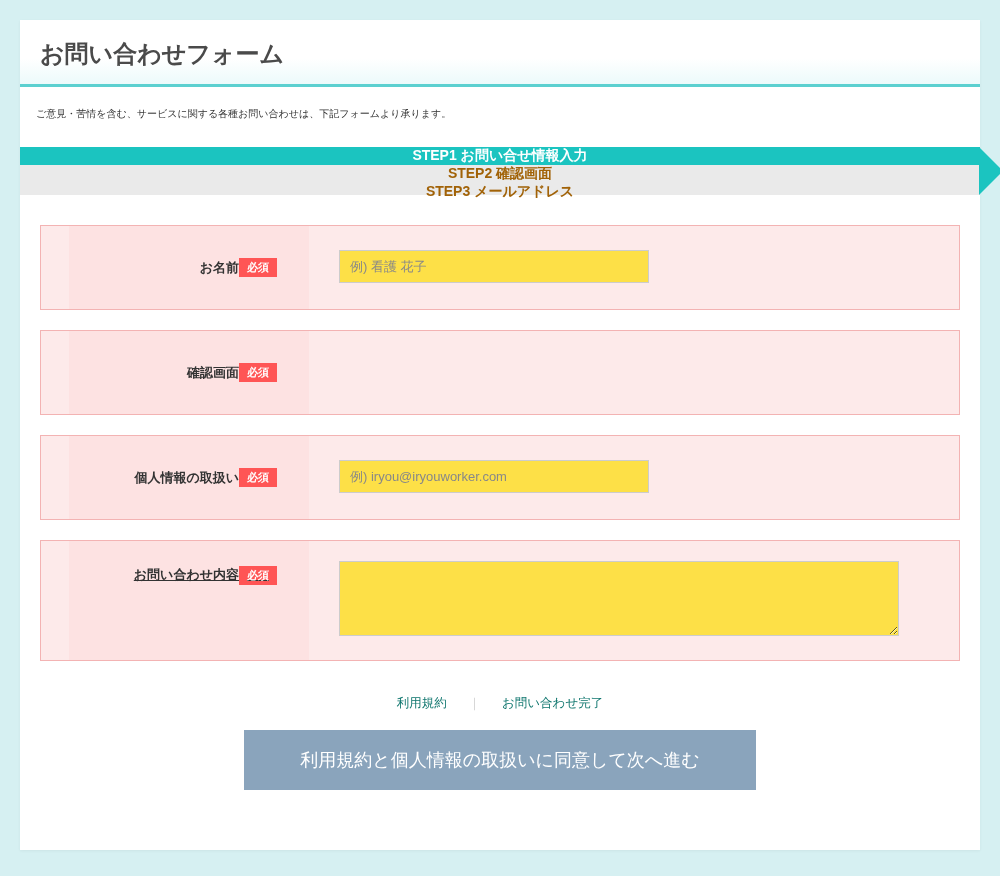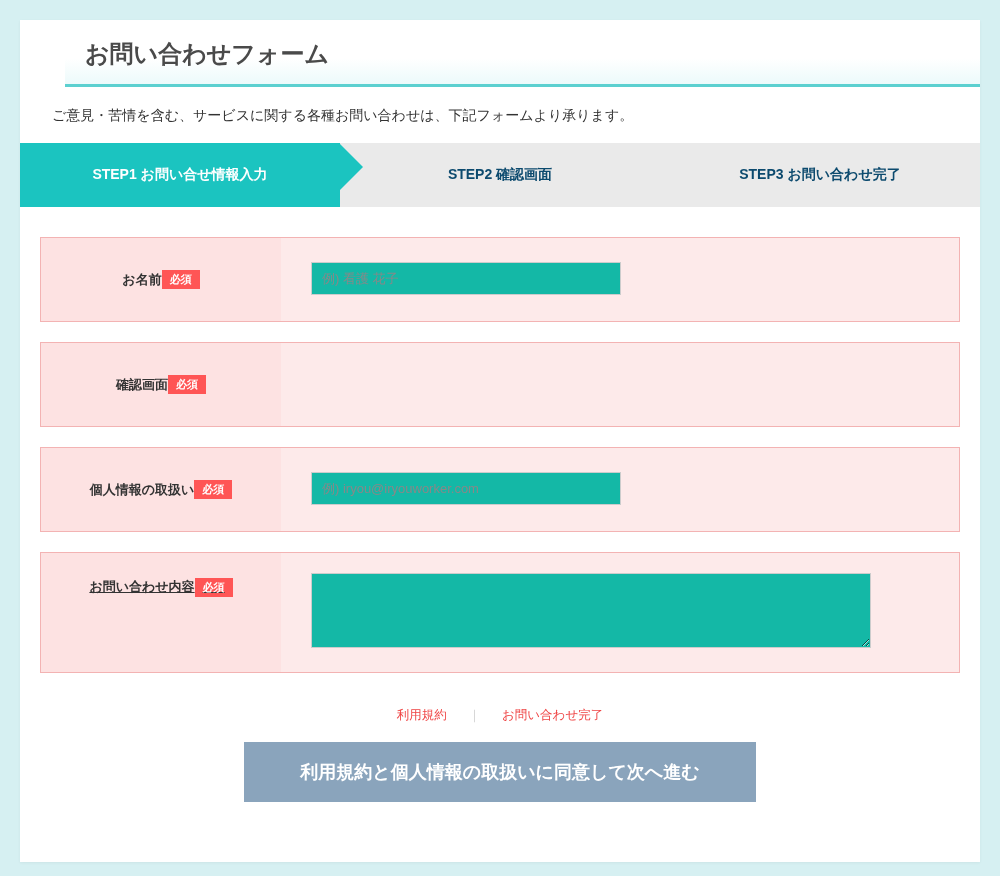--- a/index.html
+++ b/index.html
@@ -15,41 +15,41 @@
       padding: 0;
       box-shadow: 0 1px 3px rgba(0,0,0,0.05);
     }
     .page-title {
       font-size: 24px;
       font-weight: bold;
       color: #4a4a4a;
       padding: 18px 20px 14px;
       border-bottom: 3px solid #5cd0d0;
       background: linear-gradient(to bottom, #fff 60%, #ecfafb 100%);
-      margin-left: 45px;
     }
     .intro {
-      padding: 20px 32px 18px;
-      font-size: 14px;
+      padding: 20px 16px 18px;
+      font-size: 10px;
       color: #333;
     }
     .steps {
       display: flex;
-      margin: 0 0 30px;
+      margin: 8px 0 30px;
       background: #EAEAEA;
-      height: 64px;
+      height: 48px;
+      flex-direction: column;
     }
     .step {
       flex: 1;
       display: flex;
       align-items: center;
       justify-content: center;
       font-size: 14px;
       font-weight: bold;
-      color: #0c4a6e;
+      color: #a16207;
       position: relative;
     }
     .step.active {
       background: #1bc4c0;
       color: #fff;
     }
     .step.active::after {
       content: "";
       position: absolute;
       right: -23px;
@@ -64,27 +64,28 @@
     }
     .form-row {
       display: flex;
       border: 1px solid #f3b3b3;
       margin-bottom: 20px;
       background: #fdeaea;
     }
     .form-label-cell {
       width: 240px;
       background: #fde2e2;
-      padding: 32px 20px;
+      padding: 32px 32px;
       display: flex;
       align-items: center;
-      justify-content: center;
+      justify-content: flex-end;
       font-size: 13px;
       font-weight: bold;
       color: #333;
+      margin-left: 28px;
     }
     .form-label-cell.top-align {
       align-items: flex-start;
       padding-top: 25px;
       text-decoration: underline;
     }
     .required-badge {
       background: #f55;
       color: #fff;
       font-size: 11px;
@@ -99,71 +100,71 @@
     }
     .form-input-cell.tall {
       padding: 20px 30px;
     }
     input[type="text"], textarea {
       width: 310px;
       padding: 8px 10px;
       border: 1px solid #ccc;
       font-size: 13px;
       font-family: inherit;
-      background: #14b8a6;
+      background: #fde047;
       color: #333;
     }
     input::placeholder, textarea::placeholder {
       color: #888;
     }
     textarea {
       width: 560px;
       height: 75px;
       resize: vertical;
     }
     .links {
       text-align: center;
       padding: 14px 0 18px;
       font-size: 12.5px;
     }
     .links a {
-      color: #ef4444;
+      color: #0f766e;
       text-decoration: none;
       text-align: center;
     }
     .links .sep {
       color: #ccc;
       margin: 0 18px;
     }
     .submit-wrap {
       text-align: center;
       padding: 0 0 40px;
     }
     .submit-btn {
       background: #8aa4bc;
       color: #fff;
       border: none;
       padding: 18px 56px;
       font-size: 18px;
-      font-weight: bold;
+      font-weight: normal;
       cursor: pointer;
       font-family: inherit;
     }
   </style>
 </head>
 <body>
 
 <div class="container">
   <h1 class="page-title">お問い合わせフォーム</h1>
   <p class="intro">ご意見・苦情を含む、サービスに関する各種お問い合わせは、下記フォームより承ります。</p>
 
   <div class="steps">
     <div class="step active">STEP1  お問い合せ情報入力</div>
     <div class="step">STEP2  確認画面</div>
-    <div class="step">STEP3  お問い合わせ完了</div>
+    <div class="step">STEP3  メールアドレス</div>
   </div>
 
   <div class="form-wrap">
 
     <div class="form-row">
       <div class="form-label-cell">
         <span>お名前</span>
         <span class="required-badge">必須</span>
       </div>
       <div class="form-input-cell">

